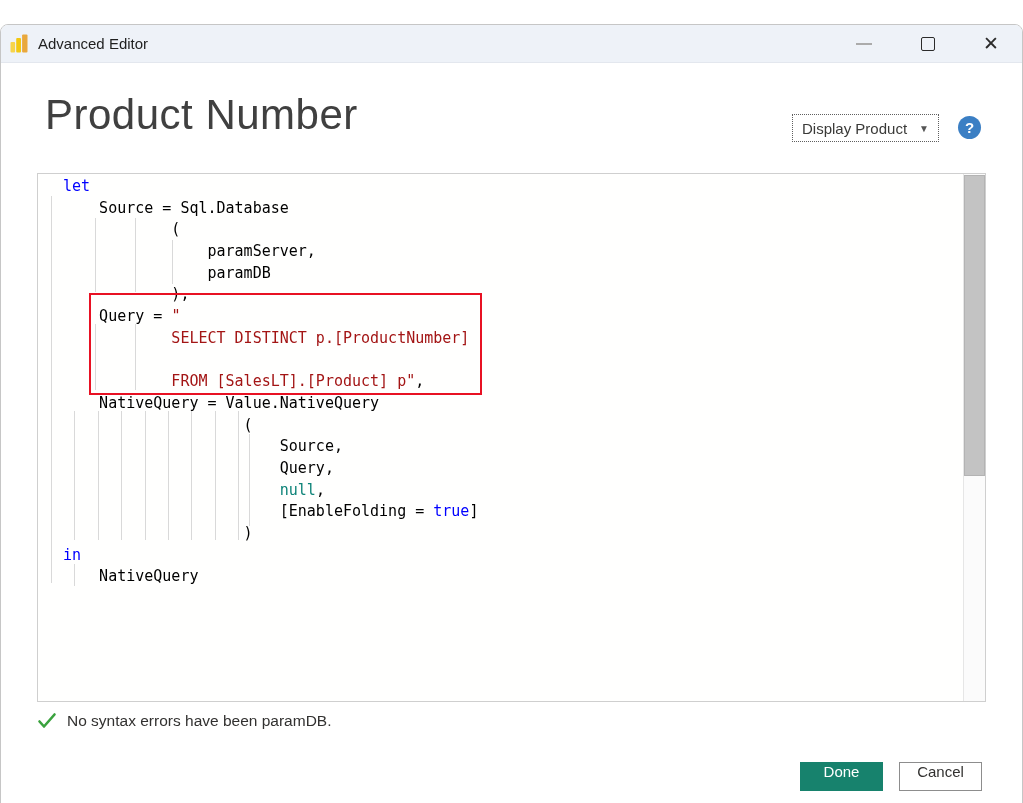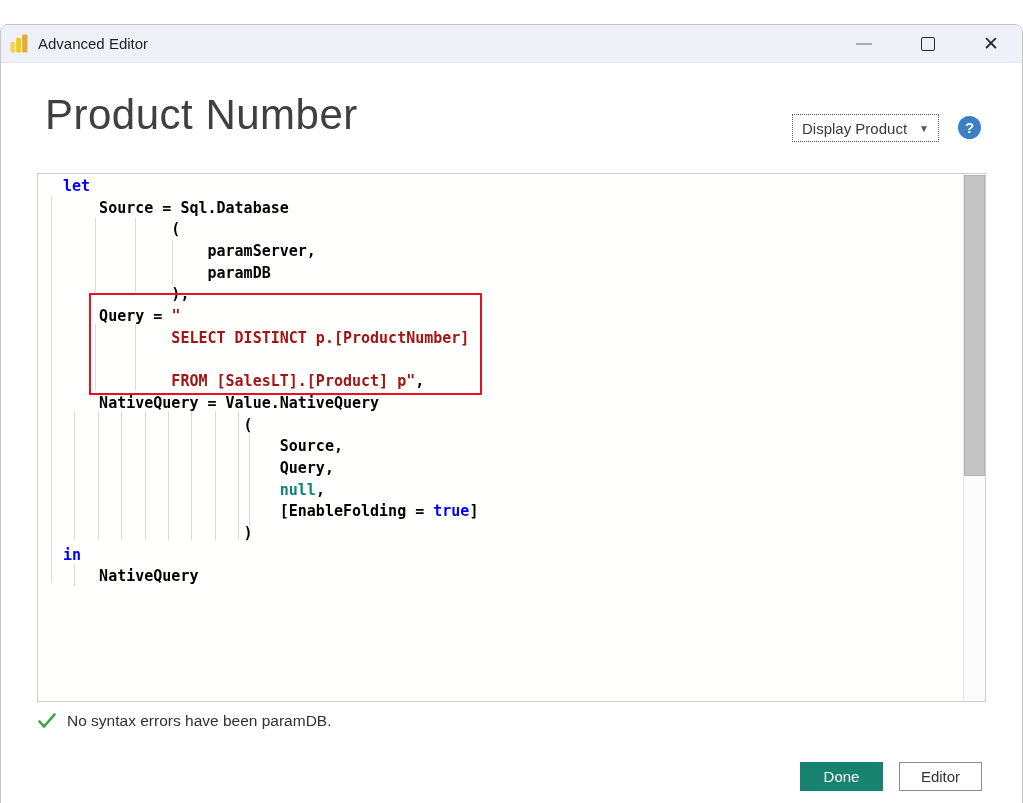--- a/index.html
+++ b/index.html
@@ -28,38 +28,38 @@
   .display-options .caret{font-size:10px;color:#555555;}
   .help-btn{position:absolute;left:957px;top:91px;width:23px;height:23px;border-radius:50%;
             background:var(--help-blue);color:#ffffff;display:flex;align-items:center;justify-content:center;
             font-size:15px;font-weight:bold;cursor:pointer;}
 
   
   .editor{position:absolute;left:36px;top:148px;width:947px;height:527px;border:1px solid #cfcfcf;background:#fffffe;}
   .code{position:absolute;left:0;top:0;right:22px;bottom:0;overflow:hidden;
         font-family:"DejaVu Sans Mono","Liberation Mono",monospace;font-size:15px;line-height:21.7px;
         padding:2px 0 0 25px;white-space:pre;color:#000;}
-  .code-line{height:21.7px;font-weight:bold;}
+  .code-line{height:21.7px;}
   .kw{color:var(--kw);}
   .str{color:var(--str);}
   .nul{color:var(--nul);}
   .txt{color:#000000;}
   .guide{position:absolute;width:1px;background:#d9d9d9;z-index:1;}
   .annotation{position:absolute;left:51px;top:119px;width:389px;height:98px;
               border:2px solid var(--annot-red);z-index:3;pointer-events:none;}
   .scrollbar{position:absolute;right:0;top:0;width:21px;bottom:0;background:#fbfbfb;border-left:1px solid #e6e6e6;}
   .scroll-thumb{position:absolute;left:0;top:1px;width:21px;height:301px;background:#c3c3c3;border:1px solid #b3b3b3;box-sizing:border-box;}
 
   
   .status-row{position:absolute;left:36px;top:686px;display:flex;align-items:center;gap:10px;}
   .check-icon{width:20px;height:20px;}
   .status-text{font-size:15.5px;color:#323130;}
 
   
-  .btn{position:absolute;top:737px;width:83px;height:29px;display:flex;align-items:center;justify-content:center;
+  .btn{position:absolute;top:737px;width:83px;height:29px;display:flex;align-items:flex-start;justify-content:center;
        font-size:15px;cursor:pointer;box-sizing:border-box;}
   .btn-done{left:799px;background:var(--done-green);color:#ffffff;border:1px solid var(--done-green);}
   .btn-cancel{left:898px;background:#ffffff;color:#323130;border:1px solid #8d8d8d;}
 </style>
 </head>
 <body>
 
 <div class="window">
 
   <div class="titlebar">
@@ -121,16 +121,16 @@
     <svg class="check-icon" viewBox="0 0 20 20">
       <path d="M2.5 10.5 L7 15.5 L17.5 3.5" fill="none" stroke="var(--check-green)" stroke-width="2.6" stroke-linecap="round" stroke-linejoin="round"></path>
     </svg>
     <span class="status-text">No syntax errors have been paramDB.</span>
   </div>
 
   <div class="btn btn-done">
     <span>Done</span>
   </div>
   <div class="btn btn-cancel">
-    <span>Editor</span>
+    <span>Cancel</span>
   </div>
 
 </div>
 
 </body></html>

